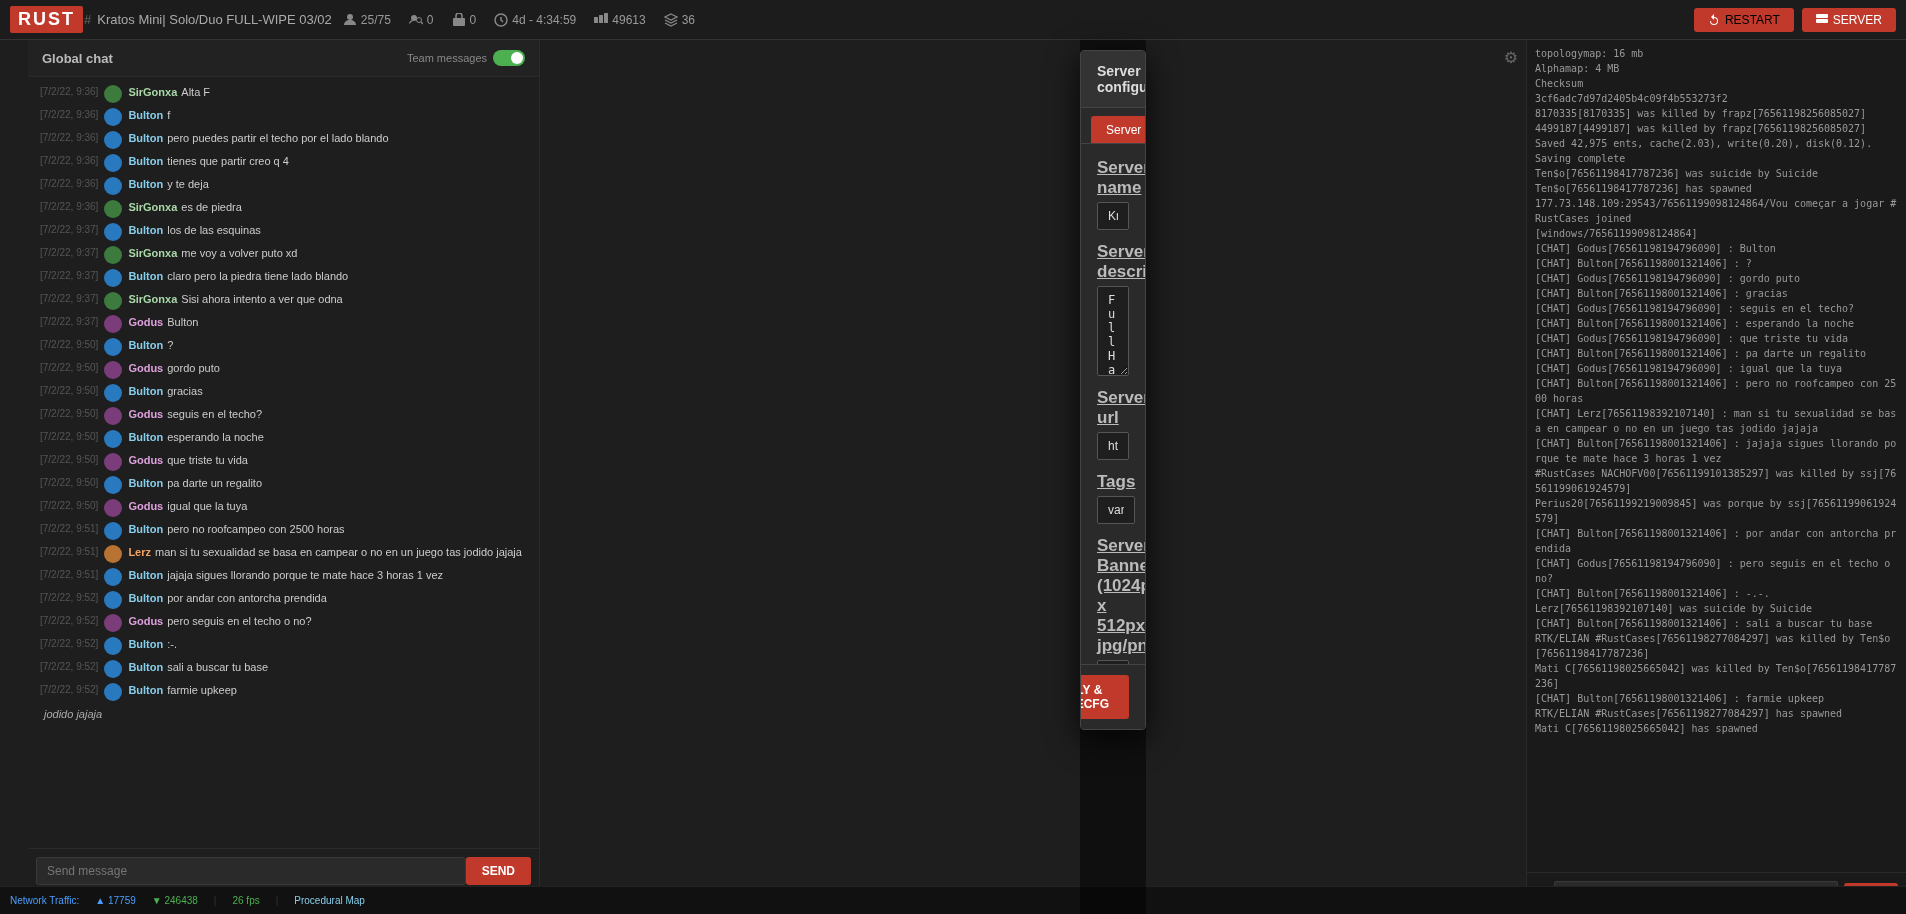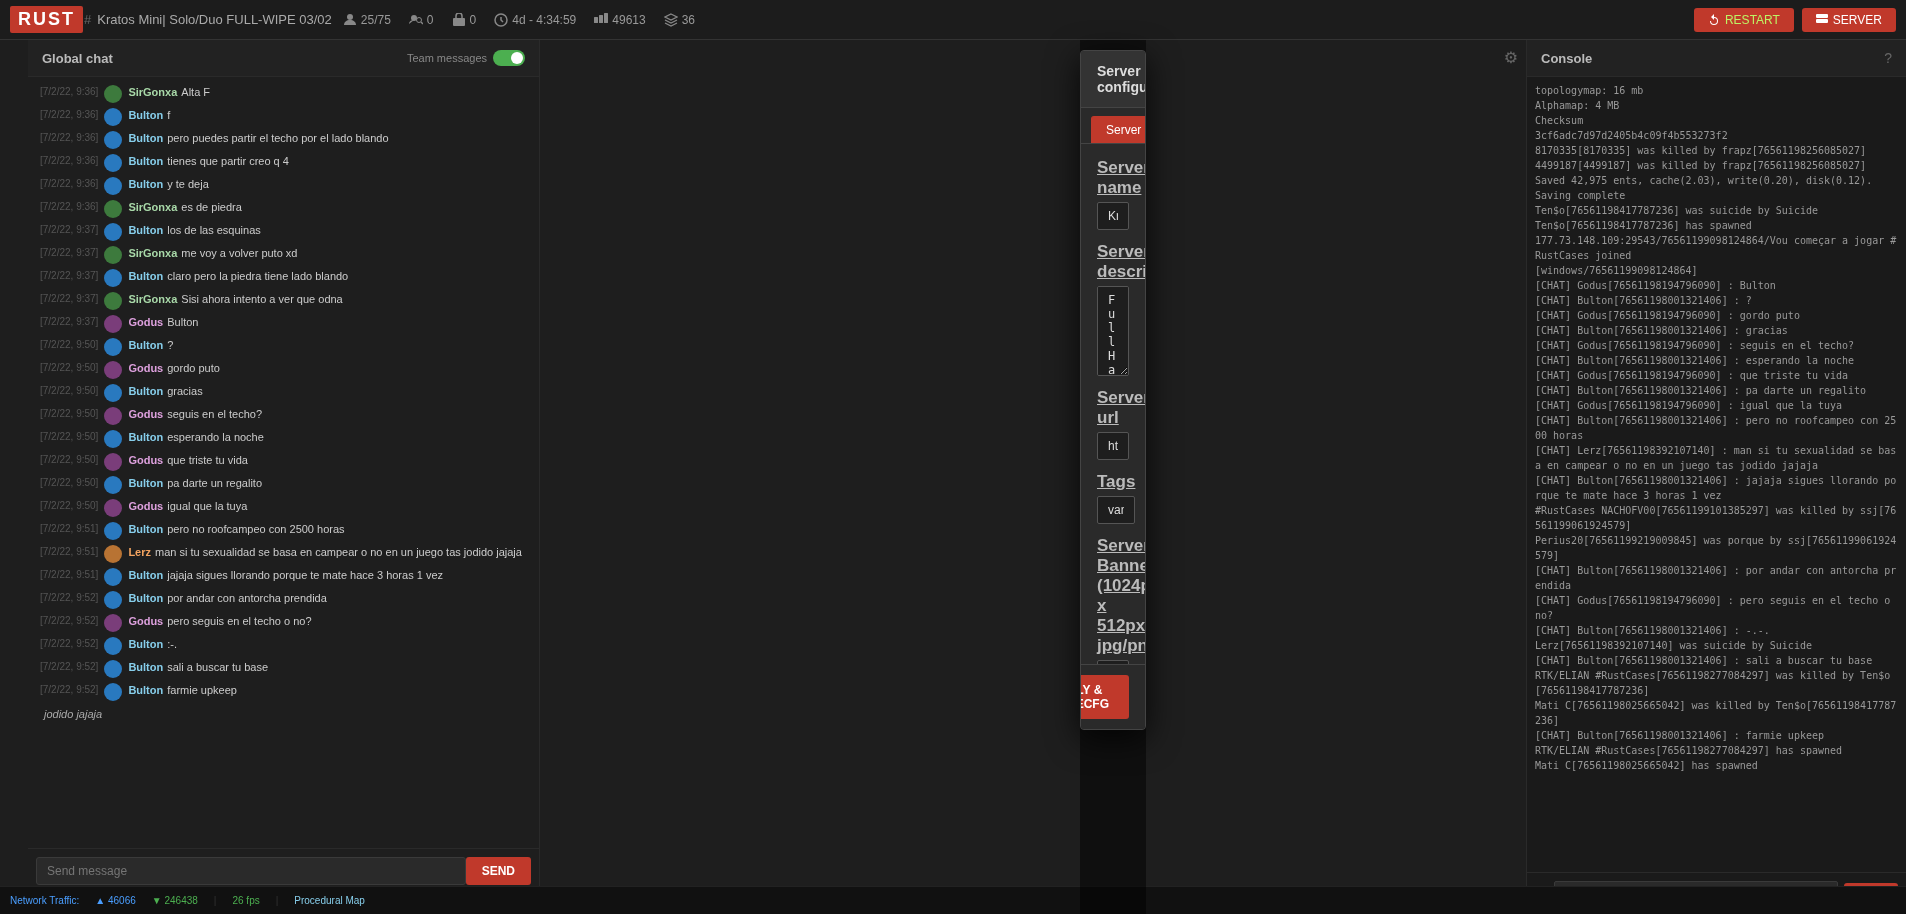--- a/index.html
+++ b/index.html
@@ -53,21 +53,21 @@
       margin-left: 10px;
     }
     .topbar-stats span { display: flex; align-items: center; gap: 4px; }
     .topbar-right {
       margin-left: auto;
       display: flex;
       gap: 8px;
     }
     .btn-restart {
       background: #c0392b;
-      color: #bef264;
+      color: #000000;
       border: none;
       padding: 5px 14px;
       border-radius: 3px;
       cursor: pointer;
       font-size: 12px;
       display: flex;
       align-items: center;
       gap: 5px;
     }
     .btn-server-btn {
@@ -747,24 +747,20 @@
         </div>
         <div class="modal-footer">
 
           <button class="btn-apply-write">APPLY &amp; WRITECFG</button>
         </div>
       </div>
     </div>
   </div>
 
   <div class="console-panel">
-    <div class="console-header">
-      <span class="console-title">Console</span>
-      <span style="color:#666;cursor:pointer;font-size:14px;">?</span>
-    </div>
     <div class="console-messages" id="console-messages">
         <div class="console-line">topologymap: 16 mb</div>
         <div class="console-line">Alphamap:    4 MB</div>
         <div class="console-line">Checksum</div>
         <div class="console-line">    3cf6adc7d97d2405b4c09f4b553273f2</div>
         <div class="console-line">8170335[8170335] was killed by frapz[76561198256085027]</div>
         <div class="console-line">4499187[4499187] was killed by frapz[76561198256085027]</div>
         <div class="console-line">Saved 42,975 ents, cache(2.03), write(0.20), disk(0.12).</div>
         <div class="console-line">Saving complete</div>
         <div class="console-line">Ten$o[76561198417787236] was suicide by Suicide</div>
@@ -799,19 +795,19 @@
     <div class="console-input-row">
       <span class="console-gear">⚙</span>
       <input class="console-input" type="text" placeholder="Execute command" style="">
       <button class="exec-btn">EXEC</button>
     </div>
   </div>
 </div>
 
 <div class="bottom-bar">
   <span class="net-label">Network Traffic:</span>
-  <span style="color:#4a9eff;">▲ <span>46066</span></span>
+  <span style="color:#4a9eff;">▲ <span>17759</span></span>
   <span style="color:#4caf50;">▼ <span>246438</span></span>
   <span class="separator">|</span>
   <span style="color:#4caf50;"><span>26</span> <span>fps</span></span>
   <span class="separator">|</span>
   <span class="proc-map">Procedural Map</span>
 </div>
 
 </body></html>

